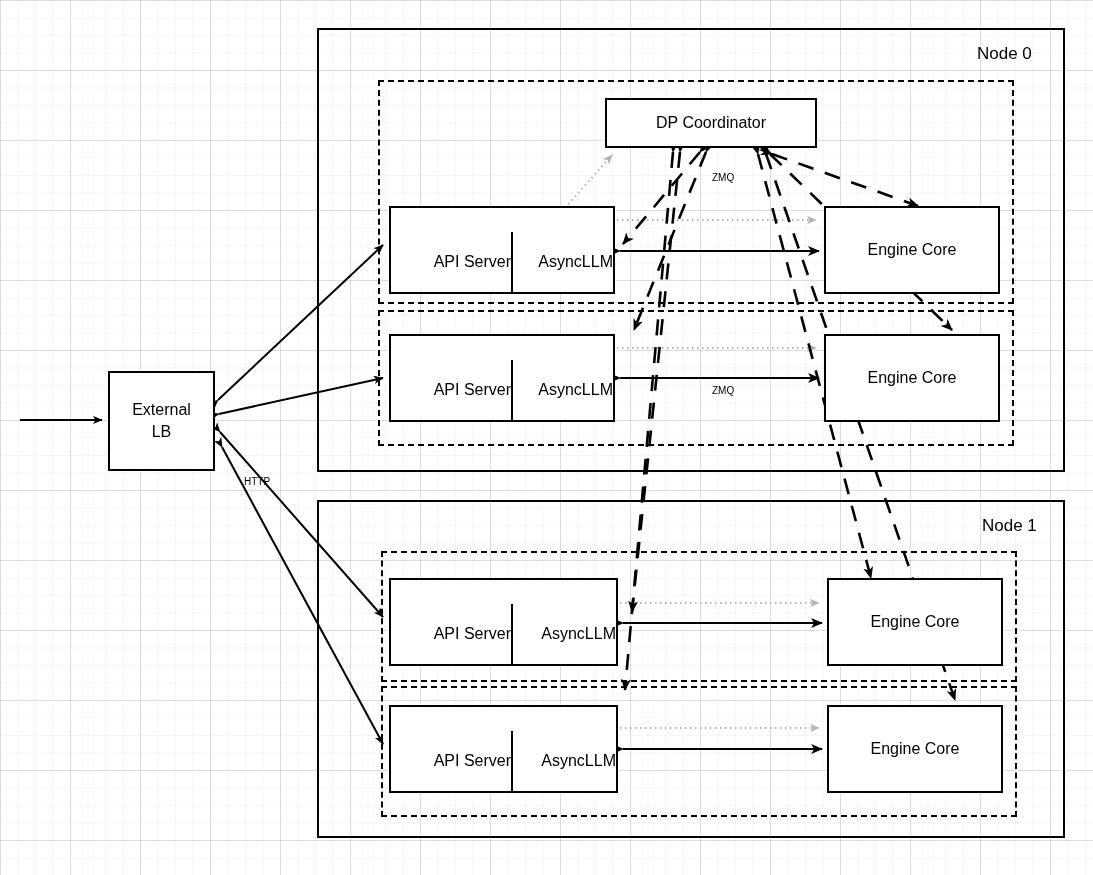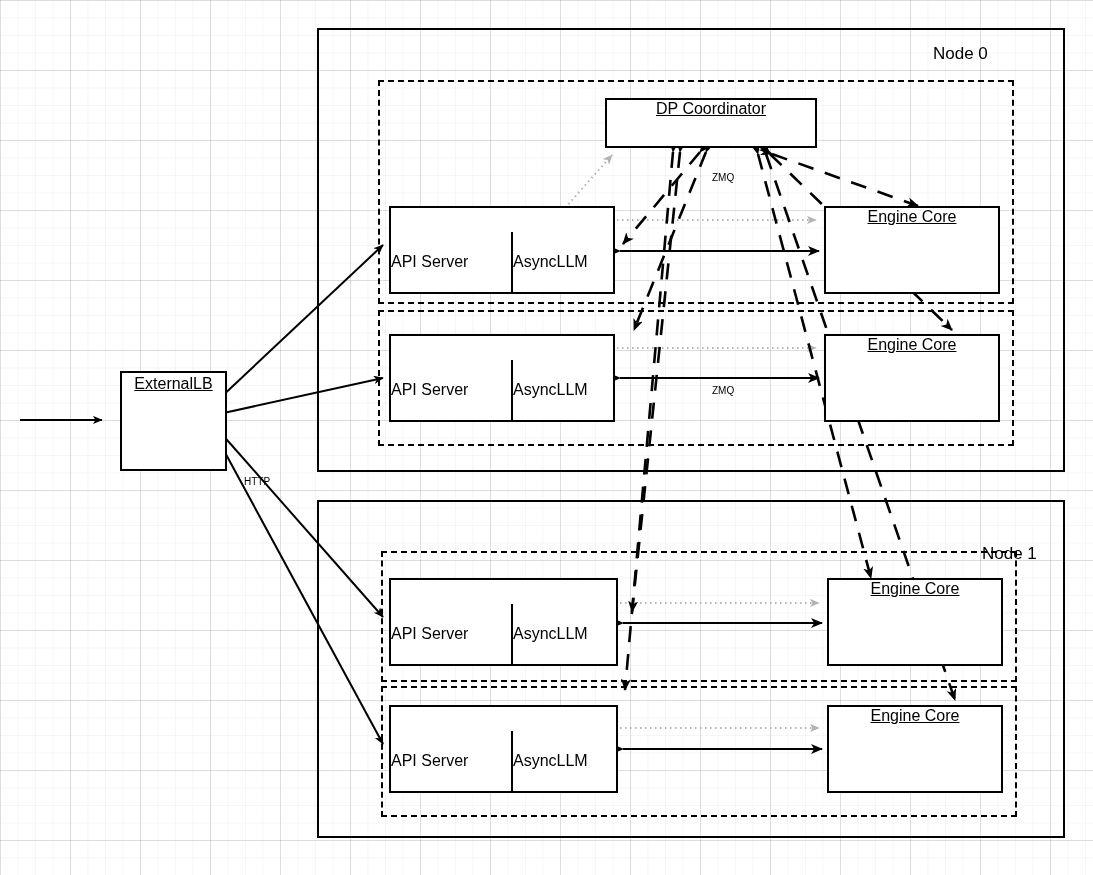--- a/index.html
+++ b/index.html
@@ -24,29 +24,29 @@
   .node-label{
     position:absolute;font-size:17px;color:#000;white-space:nowrap;
   }
   .dp-group{
     position:absolute;
     border:2px dashed #000;
     background:transparent;
   }
   .solid-box{
     position:absolute;border:2px solid #000;background:#ffffff;
-    display:flex;align-items:flex-start;justify-content:center;
-    font-size:16px;color:#000;white-space:nowrap;box-sizing:border-box;text-decoration:underline;
+    display:flex;align-items:center;justify-content:center;
+    font-size:16px;color:#000;white-space:nowrap;box-sizing:border-box;
   }
   .split-box{
     position:absolute;border:2px solid #000;background:#ffffff;
     display:flex;box-sizing:border-box;
   }
   .split-box > div{
-    display:flex;align-items:center;justify-content:flex-start;
+    display:flex;align-items:center;justify-content:flex-end;
     font-size:16px;color:#000;white-space:nowrap;margin-top:24px;
   }
   .split-left{flex:0 0 120px;border-right:2px solid #000;}
   .split-right{flex:1 1 auto;}
   .edge-label{
     position:absolute;font-size:10px;color:#000;background:transparent;
     white-space:nowrap;
   }
 </style>
 </head>
@@ -134,27 +134,27 @@
       <path d="M770,154 L952,330" stroke="#000" stroke-width="2.6" fill="none" stroke-dasharray="16 12" marker-end="url(#ahb)" marker-start="url(#ahb)"></path>
     </g>
     <g>
       <path d="M758,154 L871,578" stroke="#000" stroke-width="2.6" fill="none" stroke-dasharray="16 12" marker-end="url(#ahb)" marker-start="url(#ahb)"></path>
     </g>
     <g>
       <path d="M766,154 L955,700" stroke="#000" stroke-width="2.6" fill="none" stroke-dasharray="16 12" marker-end="url(#ahb)" marker-start="url(#ahb)"></path>
     </g>
   </svg>
 
-  <div class="solid-box" style="left:120px;top:371px;width:107px;height:100px;flex-direction:row;line-height:1.35;">
+  <div class="solid-box" style="left:108px;top:371px;width:107px;height:100px;flex-direction:column;line-height:1.35;">
     <span>External</span>
     <span>LB</span>
   </div>
 
   <div class="node-box" style="left:317px;top:28px;width:744px;height:440px;"></div>
-  <div class="node-label" style="left:933px;top:44px;">Node 0</div>
+  <div class="node-label" style="left:977px;top:44px;">Node 0</div>
 
   <div class="dp-group" style="left:378px;top:80px;width:632px;height:220px;"></div>
   <div class="dp-group" style="left:378px;top:310px;width:632px;height:132px;"></div>
 
   <div class="solid-box" style="left:605px;top:98px;width:212px;height:50px;">
     <span>DP Coordinator</span>
   </div>
 
   <div class="split-box" style="left:389px;top:206px;width:226px;height:88px;">
     <div class="split-left">
@@ -174,21 +174,21 @@
     </div>
     <div class="split-right">
       <span>AsyncLLM</span>
     </div>
   </div>
   <div class="solid-box" style="left:824px;top:334px;width:176px;height:88px;">
     <span>Engine Core</span>
   </div>
 
   <div class="node-box" style="left:317px;top:500px;width:744px;height:334px;"></div>
-  <div class="node-label" style="left:982px;top:544px;">Node 1</div>
+  <div class="node-label" style="left:982px;top:516px;">Node 1</div>
 
   <div class="dp-group" style="left:381px;top:551px;width:632px;height:127px;"></div>
   <div class="dp-group" style="left:381px;top:686px;width:632px;height:127px;"></div>
 
   <div class="split-box" style="left:389px;top:578px;width:229px;height:88px;">
     <div class="split-left">
       <span>API Server</span>
     </div>
     <div class="split-right">
       <span>AsyncLLM</span>

